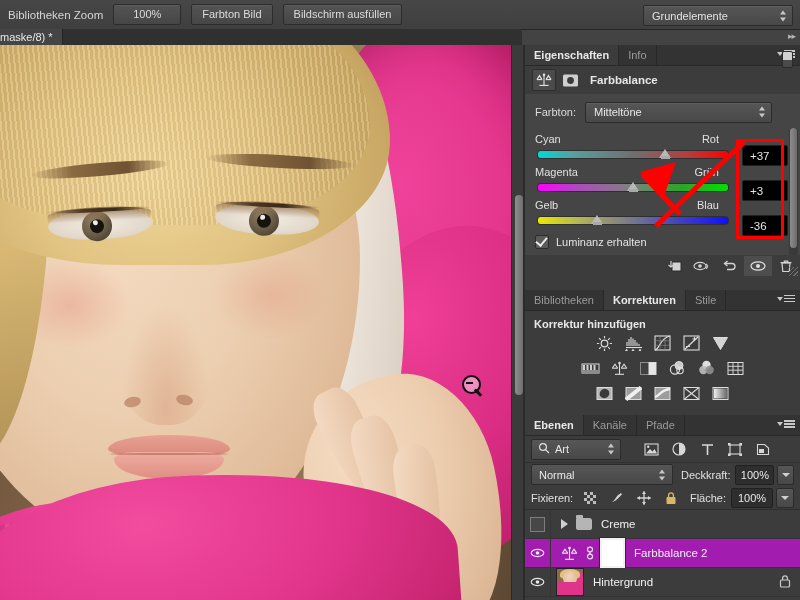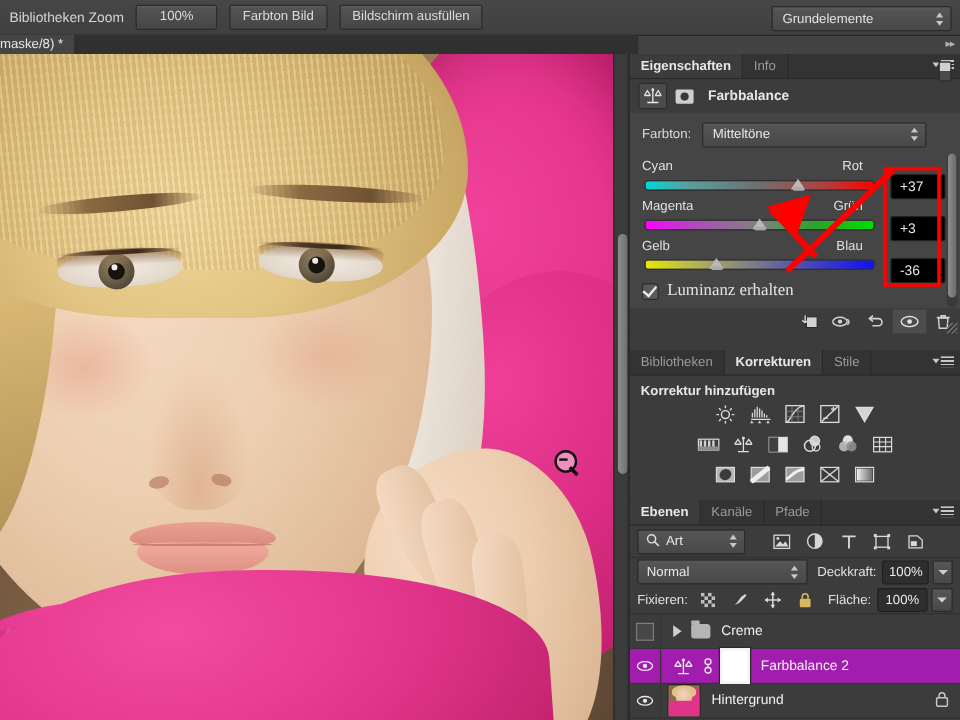--- a/index.html
+++ b/index.html
@@ -43,21 +43,21 @@
     width:7px;height:11px;display:flex;flex-direction:column;
     justify-content:space-between;align-items:center;
   }
   .spin i{display:block;width:0;height:0;border-left:3.5px solid transparent;border-right:3.5px solid transparent;}
   .spin i.up{border-bottom:4px solid #c8c8c8;}
   .spin i.dn{border-top:4px solid #c8c8c8;}
 
   
   .tab-row{
     position:absolute;left:0;top:29px;width:522px;height:16px;
-    background:#303030;border-bottom:1px solid #1f1f1f;padding-left:10px;
+    background:#303030;border-bottom:1px solid #1f1f1f;
   }
   .doc-tab{
     position:absolute;left:0;top:0;height:16px;line-height:16px;
     padding:0 9px 0 0;background:#454545;color:#e8e8e8;font-size:11px;
     border-right:1px solid #262626;white-space:nowrap;
   }
 
   
   .canvas{
     position:absolute;left:0;top:45px;width:511px;height:555px;
@@ -235,21 +235,21 @@
   .knob u{position:absolute;left:2px;top:10px;width:9px;height:3px;background:#a9a9a9;text-decoration:none;}
 
   .val-col{position:absolute;right:2px;top:12px;width:46px;}
   .val-box{height:19px;margin-bottom:14px;background:#000000;border:1px solid #202020;border-radius:2px;
     display:flex;align-items:center;}
   .val-box span{margin-left:7px;font-size:11.5px;color:#e6e6e6;}
 
   .check-row{display:flex;align-items:center;margin-top:3px;}
   .cbox{width:12px;height:12px;background:#5a5a5a;border:1px solid #2c2c2c;border-radius:2px;position:relative;}
   .cbox .tick{position:absolute;left:2px;top:-1px;width:5px;height:9px;border-right:2px solid #e9e9e9;border-bottom:2px solid #e9e9e9;transform:rotate(40deg);}
-  .check-row .lab{margin-left:7px;font-size:14px;color:#e4e4e4;font-family:Liberation Serif, serif;}
+  .check-row .lab{margin-left:7px;font-size:11px;color:#e4e4e4;}
 
   .props-scroll{position:absolute;right:2px;top:34px;width:9px;height:128px;background:#3a3a3a;border-radius:4px;}
   .props-scroll .th{position:absolute;left:1px;top:0;width:7px;height:120px;background:linear-gradient(90deg,#8d8d8d,#6b6b6b);border-radius:3.5px;}
 
   .props-foot{position:relative;height:22px;background:#3c3c3c;display:flex;align-items:center;justify-content:flex-end;}
   .foot-btn{width:28px;height:20px;display:flex;align-items:center;justify-content:center;}
   .foot-btn.on{background:#4d4d4d;}
   .grip{position:absolute;right:2px;bottom:1px;width:9px;height:9px;
     background:repeating-linear-gradient(135deg,#7d7d7d 0 1px,transparent 1px 3px);opacity:.8;}
 

